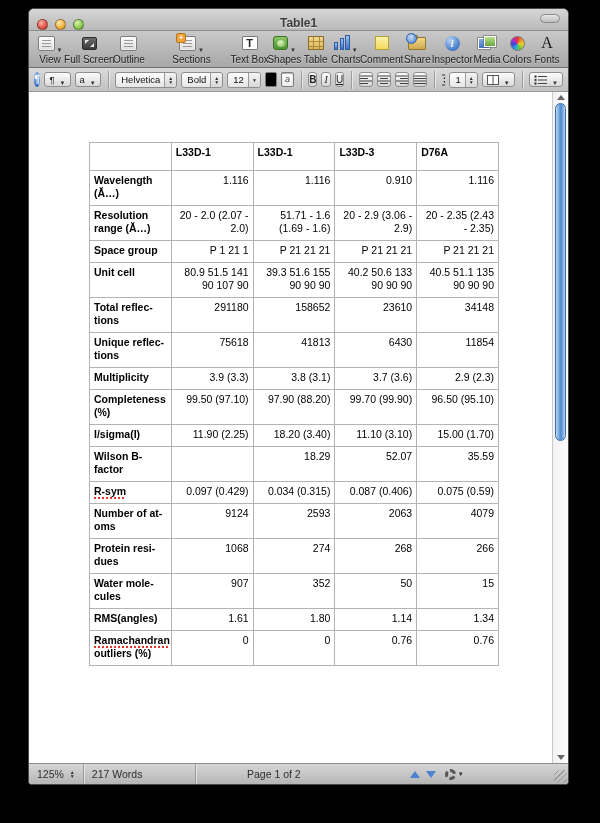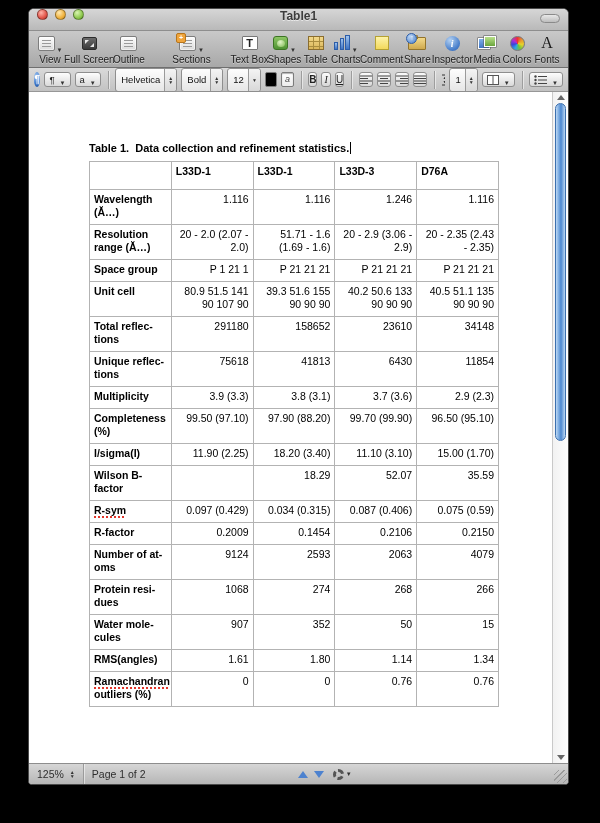--- a/index.html
+++ b/index.html
@@ -1,21 +1,21 @@
 <!DOCTYPE html>
 <html><head>
 <meta charset="utf-8">
 <style>
   html,body{margin:0;padding:0;background:#000;width:600px;height:823px;overflow:hidden;
     font-family:"Liberation Sans","DejaVu Sans",sans-serif;-webkit-font-smoothing:antialiased;}
   .window{position:absolute;left:28px;top:8px;width:541px;height:777px;border-radius:6px 6px 4px 4px;
     display:flex;flex-direction:column;background:#fff;overflow:hidden;border:1px solid #4a4a4a;box-sizing:border-box;}
   
   .titlebar{height:21px;flex:0 0 21px;background:linear-gradient(#d6d6d6,#b9b9b9);
-    border-bottom:1px solid #8e8e8e;display:flex;align-items:flex-start;position:relative;}
+    border-bottom:1px solid #8e8e8e;display:flex;align-items:flex-end;position:relative;}
   .lights{display:flex;gap:7px;margin-left:8px;}
   .light{width:11px;height:11px;border-radius:50%;box-sizing:border-box;border:1px solid rgba(0,0,0,.35);}
   .light.red{background:radial-gradient(circle at 35% 30%,#ffb3a8,#e2564a 60%,#b03328);}
   .light.yellow{background:radial-gradient(circle at 35% 30%,#ffe9b0,#f0b23e 60%,#c78a1d);}
   .light.green{background:radial-gradient(circle at 35% 30%,#d8f5b0,#8fc94f 60%,#5d9a27);}
   .win-title{position:absolute;left:0;right:0;text-align:center;font-size:12px;font-weight:bold;color:#3c3c3c;
     text-shadow:0 1px 0 rgba(255,255,255,.6);pointer-events:none;}
   .tb-toggle{position:absolute;right:8px;top:5px;width:20px;height:9px;border-radius:5px;
     background:linear-gradient(#e8e8e8,#bdbdbd);border:1px solid #8a8a8a;box-sizing:border-box;}
   
@@ -62,21 +62,21 @@
   .colors-ic{width:15px;height:15px;border-radius:50%;border:1px solid #777;
     background:conic-gradient(#e33,#e89a2b,#e8d22b,#6fc636,#2ba8e8,#3947d8,#b32bd8,#e33);}
   .fonts-ic{font-family:"Liberation Serif","DejaVu Serif",serif;font-size:16px;color:#1a1a1a;line-height:16px;}
   
   .formatbar{height:24px;flex:0 0 24px;background:linear-gradient(#dadada,#c2c2c2);
     border-bottom:1px solid #979797;display:flex;align-items:center;padding:0 5px;box-sizing:border-box;gap:4px;}
   .fb-circle{width:15px;height:15px;border-radius:50%;background:radial-gradient(circle at 35% 28%,#9ec3f0,#3b78cc 65%,#2457a4);
     color:#fff;font-size:10px;text-align:center;line-height:15px;font-weight:bold;}
   .fb-btn{height:15px;background:linear-gradient(#fdfdfd,#d9d9d9);border:1px solid #8e8e8e;border-radius:3px;
     font-size:9.5px;color:#222;display:flex;align-items:center;padding:0 4px;gap:3px;box-sizing:border-box;}
-  .fb-select{height:24px;background:linear-gradient(#fdfdfd,#e6e6e6);border:1px solid #8e8e8e;border-radius:3px;
+  .fb-select{height:16px;background:linear-gradient(#fdfdfd,#e6e6e6);border:1px solid #8e8e8e;border-radius:3px;
     font-size:9.5px;color:#111;display:flex;align-items:center;padding:0 0 0 5px;box-sizing:border-box;}
   .stepper{margin-left:4px;width:11px;height:100%;border-left:1px solid #9a9a9a;display:flex;flex-direction:column;
     align-items:center;justify-content:center;font-size:5px;line-height:4px;color:#333;background:linear-gradient(#f4f4f4,#d8d8d8);border-radius:0 3px 3px 0;}
   .well{width:24px;height:13px;border:1px solid #7b7b7b;border-radius:2px;box-shadow:inset 0 1px 1px rgba(0,0,0,.3);}
   .well.black{background:#000;} .well.white{background:linear-gradient(#fff,#ececec);font-size:9px;color:#444;text-align:center;line-height:12px;font-style:italic;}
   .fb-div{width:1px;height:18px;background:#9d9d9d;box-shadow:1px 0 0 rgba(255,255,255,.5);margin:0 3px;}
   .biu{width:19px;height:15px;background:linear-gradient(#fbfbfb,#d7d7d7);border:1px solid #8e8e8e;border-radius:3px;
     font-size:10px;text-align:center;line-height:14px;color:#222;box-sizing:border-box;}
   .align svg{display:block;}
   .align{width:20px;height:15px;background:linear-gradient(#fbfbfb,#d7d7d7);border:1px solid #8e8e8e;border-radius:3px;
@@ -338,37 +338,36 @@
           <circle cx="1.5" cy="1.5" r="1.2" fill="#444"></circle>
           <circle cx="1.5" cy="5" r="1.2" fill="#444"></circle>
           <circle cx="1.5" cy="8.5" r="1.2" fill="#444"></circle>
         </svg>
         <span class="caret">▼</span>
       </span>
   </div>
 
   <div class="docwrap">
     <div class="page">
-      <div class="doc-title"><span>Table 1.  Data collection and refinement statistics.</span><span class="cursor"></span></div>
       <table class="stats">
         <thead>
             <tr>
               <th></th>
               <th>L33D-1</th>
               <th>L33D-1</th>
               <th>L33D-3</th>
               <th>D76A</th>
             </tr>
           </thead>
         <tbody>
             <tr>
               <td class="lbl">Wavelength (Ă…)</td>
               <td class="val">1.116</td>
               <td class="val">1.116</td>
-              <td class="val">1.246</td>
+              <td class="val">0.910</td>
               <td class="val">1.116</td>
             </tr>
             <tr>
               <td class="lbl">Resolution range (Ă…)</td>
               <td class="val">20  - 2.0 (2.07 - 2.0)</td>
               <td class="val">51.71  - 1.6 (1.69 - 1.6)</td>
               <td class="val">20  - 2.9 (3.06 - 2.9)</td>
               <td class="val">20  - 2.35 (2.43 - 2.35)</td>
             </tr>
             <tr>
@@ -428,27 +427,20 @@
               <td class="val">35.59</td>
             </tr>
             <tr>
               <td class="lbl"><span class="sp">R-sym</span></td>
               <td class="val">0.097 (0.429)</td>
               <td class="val">0.034 (0.315)</td>
               <td class="val">0.087 (0.406)</td>
               <td class="val">0.075 (0.59)</td>
             </tr>
             <tr>
-              <td class="lbl">R-factor</td>
-              <td class="val">0.2009</td>
-              <td class="val">0.1454</td>
-              <td class="val">0.2106</td>
-              <td class="val">0.2150</td>
-            </tr>
-            <tr>
               <td class="lbl">Number of at-oms</td>
               <td class="val">9124</td>
               <td class="val">2593</td>
               <td class="val">2063</td>
               <td class="val">4079</td>
             </tr>
             <tr>
               <td class="lbl">Protein resi-dues</td>
               <td class="val">1068</td>
               <td class="val">274</td>
@@ -485,21 +477,24 @@
       <span class="sb-track"></span>
       <span class="sb-arrow down"></span>
     </div>
   </div>
 
   <div class="statusbar">
     <div class="sb-seg">
       <span>125%</span>
       <span class="zoom-stepper">▲<br>▼</span>
     </div>
-    <div class="sb-seg" style="width:140px;border-right:none;box-shadow:none;">
+    <div class="sb-seg" style="width:95px">
+      <span>217 Words</span>
+    </div>
+    <div class="sb-seg" style="width:140px;border-right:none;box-shadow:none;justify-content:center">
       <span>Page 1 of 2</span>
     </div>
     <span style="width:55px"></span>
     <span class="tri up"></span>
     <span class="tri down"></span>
     <span class="gear"></span>
     <span class="caret" style="align-self:center">▼</span>
     <div class="grip"></div>
   </div>
 

